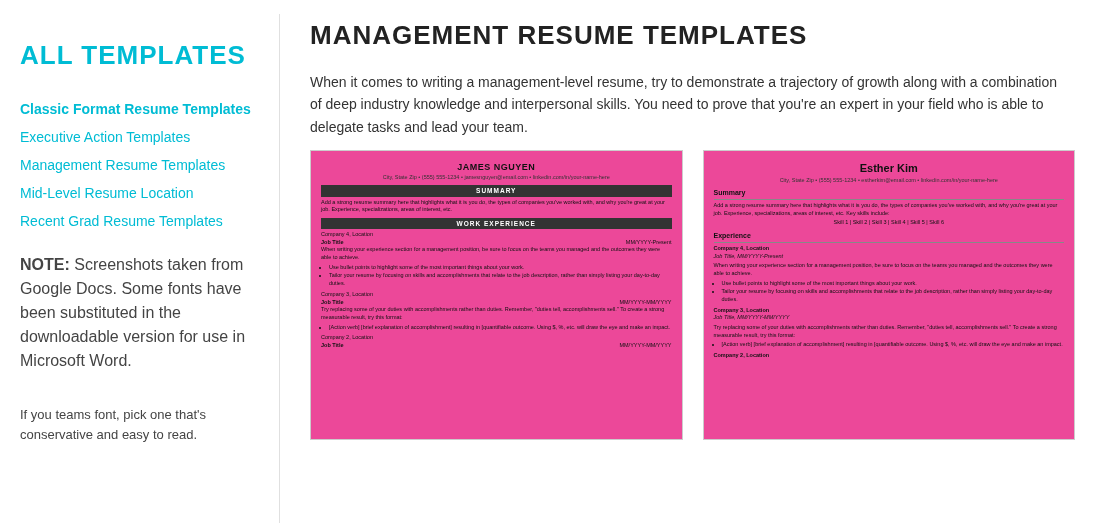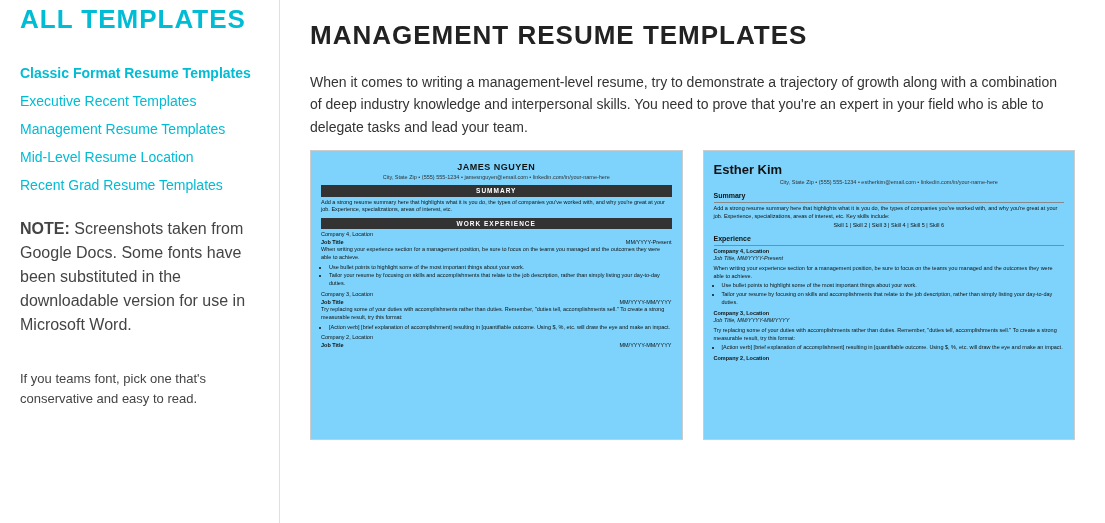--- a/index.html
+++ b/index.html
@@ -11,22 +11,23 @@
     }
     .layout {
       display: flex;
       width: 1105px;
       min-height: 523px;
     }
     
     .sidebar {
       width: 280px;
       min-width: 280px;
-      padding: 4px 20px 20px 20px;
+      padding: 26px 20px 20px 20px;
       border-right: 1px solid #e0e0e0;
+      margin-top: 14px;
     }
     .sidebar-title {
       font-size: 26px;
       font-weight: 900;
       color: #00bcd4;
       letter-spacing: 1px;
       text-transform: uppercase;
       margin-bottom: 30px;
     }
     .sidebar-nav {
@@ -85,21 +86,21 @@
       flex: 1;
       border: 1px solid #ccc;
       background: #fff;
       overflow: hidden;
       max-height: 290px;
     }
     .template-preview {
       width: 100%;
       height: 290px;
       overflow: hidden;
-      background: #7dd3fc;
+      background: #ec4899;
       padding: 10px;
       font-size: 6px;
       line-height: 1.4;
       color: #222;
       position: relative;
     }
     
     .resume-content {
       font-family: Arial, sans-serif;
       font-size: 6px;
@@ -141,23 +142,23 @@
     .resume-bullet {
       padding-left: 8px;
       font-size: 5.5px;
       line-height: 1.4;
     }
     .resume-bullet li {
       margin-bottom: 1px;
     }
     
     .resume2-name {
-      font-size: 13px;
-      font-weight: 900;
-      text-align: left;
+      font-size: 11px;
+      font-weight: 900;
+      text-align: center;
       display: block;
     }
     .resume2-section-title {
       font-size: 7px;
       font-weight: bold;
       border-bottom: 1px solid #888;
       margin: 4px 0 2px 0;
       padding-bottom: 1px;
     }
     .resume2-skills {
@@ -171,21 +172,21 @@
 
 <div class="layout">
 
   <aside class="sidebar">
     <div class="sidebar-title">ALL TEMPLATES</div>
     <ul class="sidebar-nav">
       <li>
         <a href="#" style="font-weight:bold;text-align:right;">Classic Format Resume Templates</a>
       </li>
       <li>
-        <a href="#">Executive Recent Templates</a>
+        <a href="#">Executive Action Templates</a>
       </li>
       <li>
         <a href="#">Management Resume Templates</a>
       </li>
       <li>
         <a href="#">Mid-Level Resume Location</a>
       </li>
       <li>
         <a href="#">Recent Grad Resume Templates</a>
       </li>

